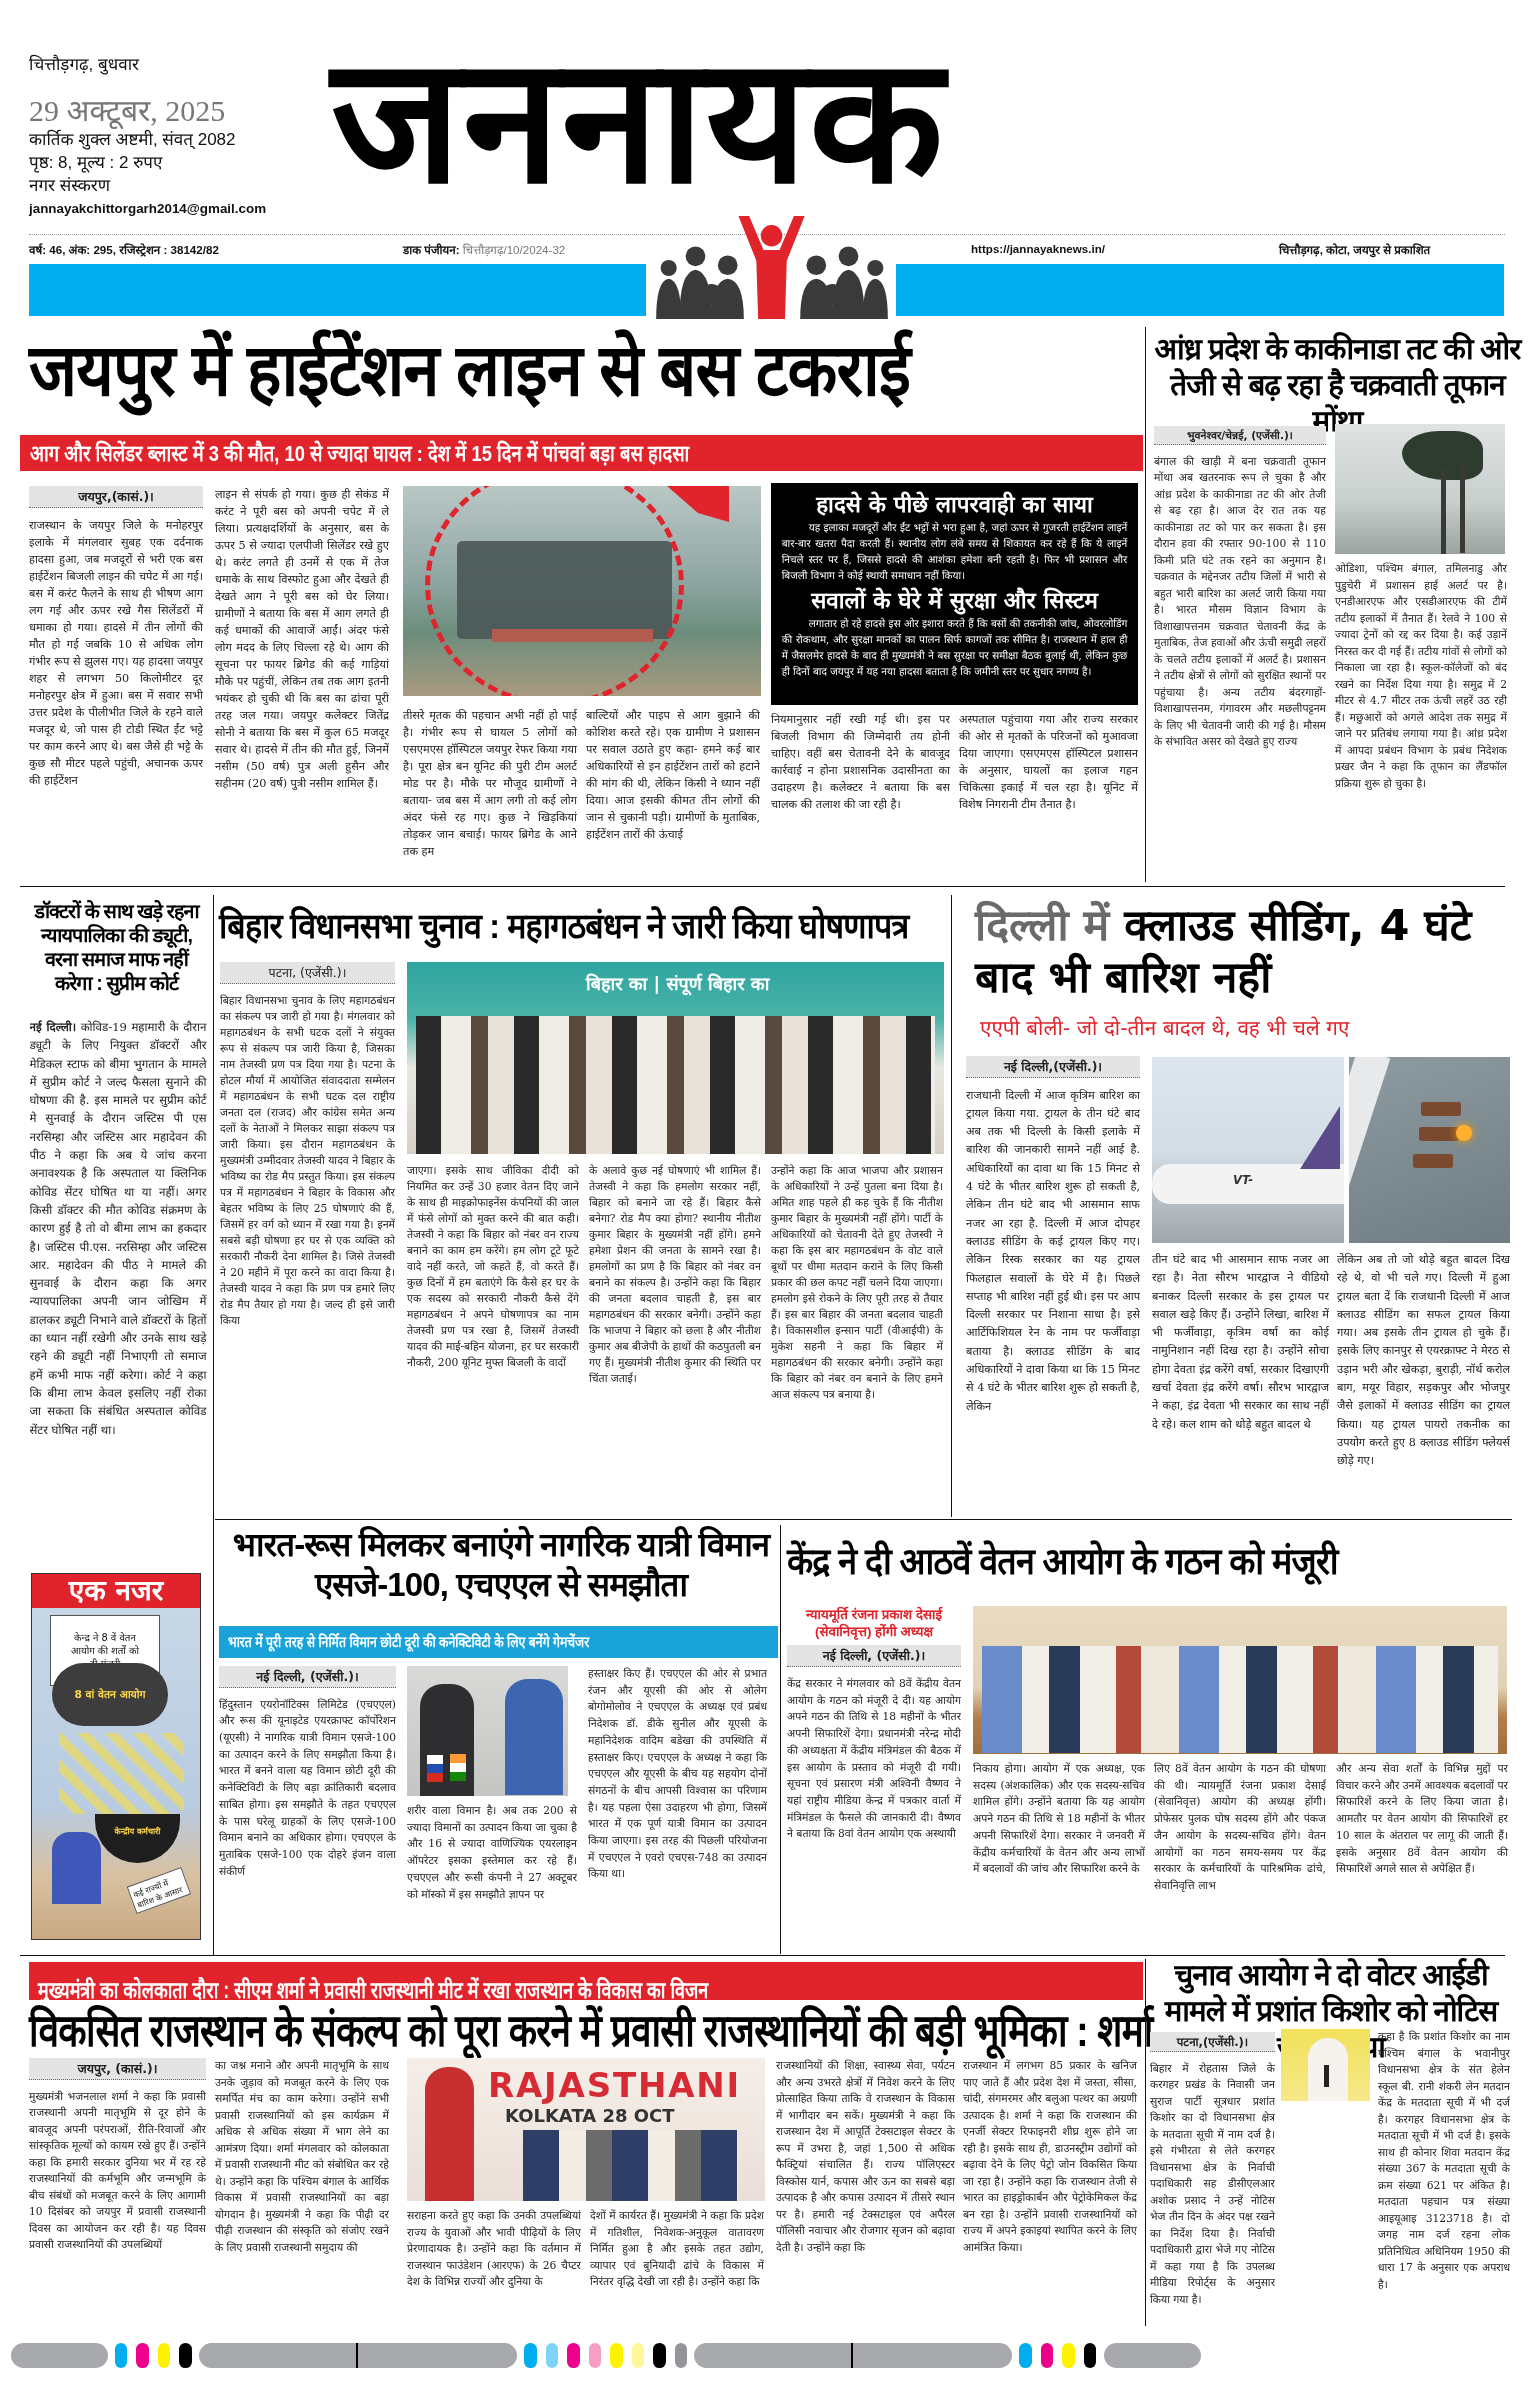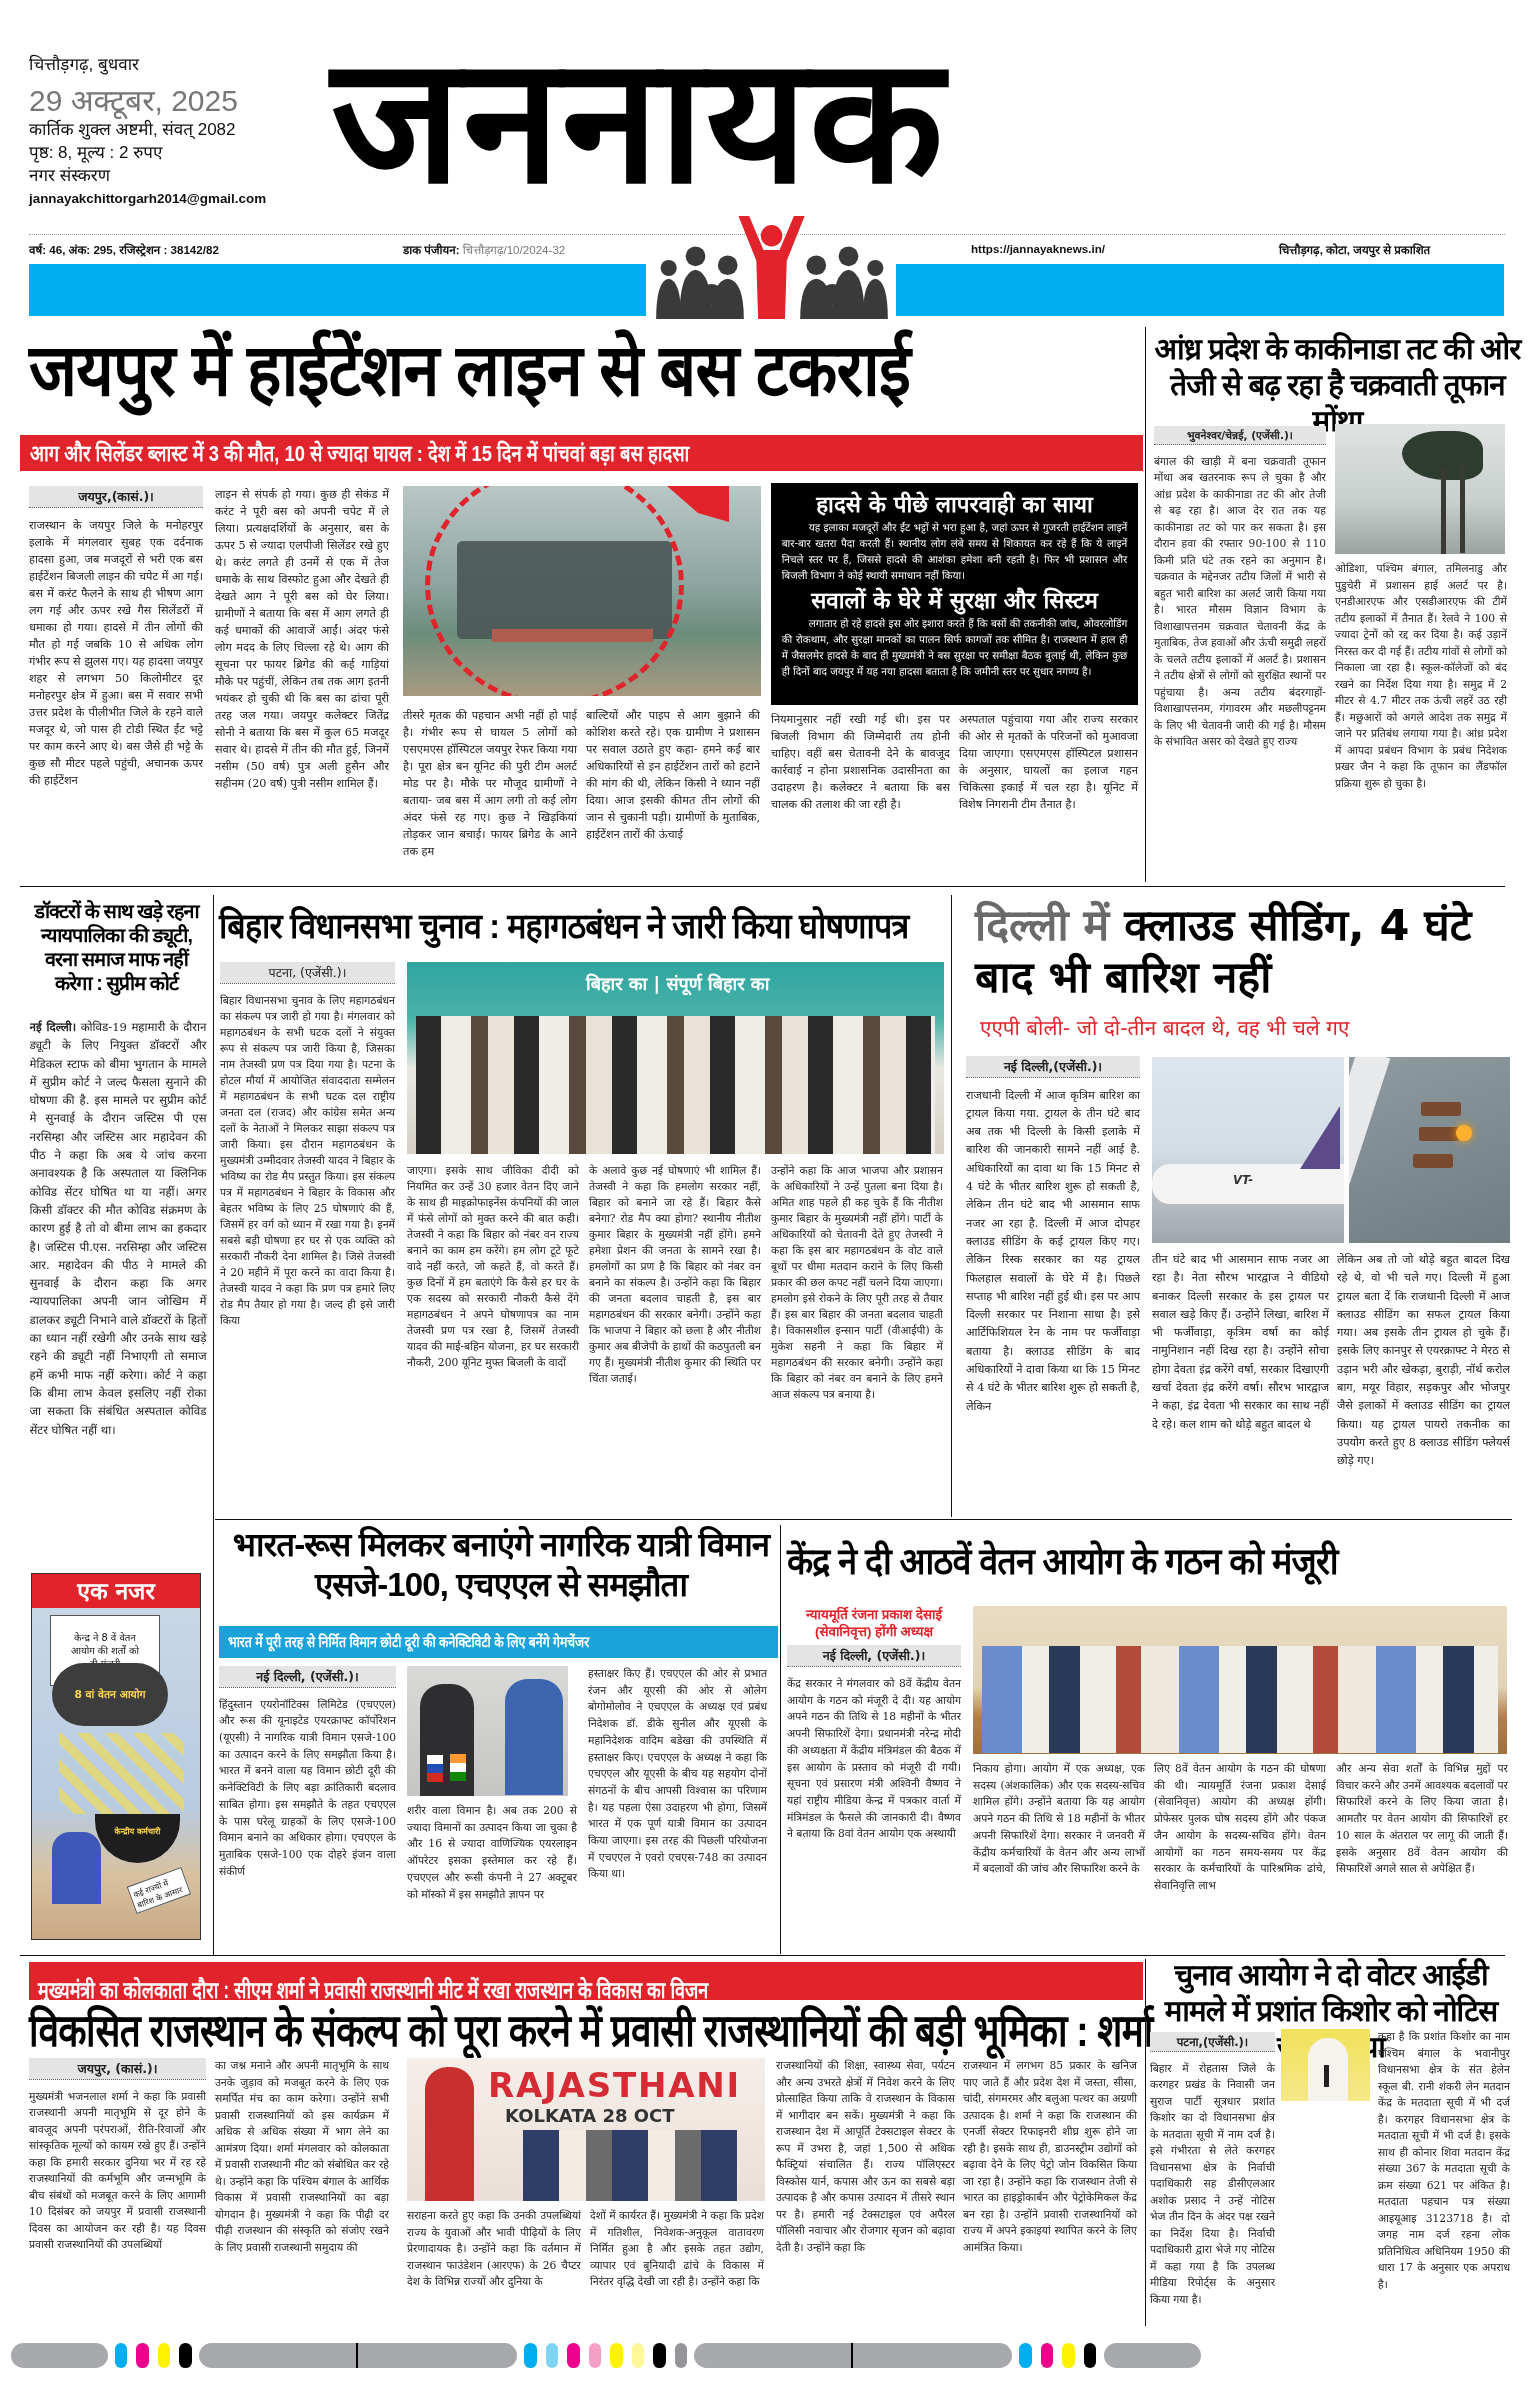--- a/index.html
+++ b/index.html
@@ -16,21 +16,21 @@
 .colsep{border-left:1.3px solid #111}
 .reg{display:inline-block;height:25px;border-radius:12.5px;vertical-align:middle}
 .ovl{display:inline-block;width:12.5px;height:25px;border-radius:6.3px;margin:0 1.8px;vertical-align:middle}
 </style>
 </head>
 <body>
 
 <div class="abs" style="left:0;top:0;width:1532px;height:322px">
   <div class="abs" style="left:29px;top:52px;width:250px">
     <div style="font-size:17px;color:#111;font-family:'Liberation Sans',sans-serif">चित्तौड़गढ़, बुधवार</div>
-    <div style="font-size:30px;color:#777;line-height:36px;margin-top:8px;font-family:Liberation Sans, sans-serif">29 अक्टूबर, 2025</div>
+    <div style="font-size:30px;color:#777;line-height:36px;margin-top:18px;font-family:Liberation Serif, serif">29 अक्टूबर, 2025</div>
     <div style="font-size:17px;line-height:21.5px;font-family:'Liberation Sans',sans-serif">कार्तिक शुक्ल अष्टमी, संवत् 2082</div>
     <div style="font-size:17px;line-height:23px;font-family:'Liberation Sans',sans-serif">पृष्ठ: 8, मूल्य : 2 रुपए</div>
     <div style="font-size:17px;line-height:23px;font-family:'Liberation Sans',sans-serif">नगर संस्करण</div>
     <div style="font-size:13.4px;font-weight:bold;line-height:23px;font-family:'Liberation Sans',sans-serif">jannayakchittorgarh2014@gmail.com</div>
   </div>
   <div class="abs" style="left:331px;top:18px;width:823px;height:206px;font-size:175px;font-weight:900;line-height:206px;color:#000;letter-spacing:1.8px;text-align:left;font-family:'DejaVu Sans',sans-serif">जननायक</div>
 
   <div class="abs dotline" style="left:29px;top:234px;width:1476px"></div>
 
   <div class="abs" style="left:29px;top:242px;font-size:11.6px;font-weight:bold;font-family:'Liberation Sans',sans-serif">वर्ष: 46, अंक: 295, रजिस्ट्रेशन : 38142/82</div>
@@ -156,21 +156,21 @@
   <div class="abs" style="left:70px;top:70px;width:40px;height:14.3px;background:#7a4a30;border-radius:2.7px"></div>
   <div class="abs" style="left:107px;top:68px;width:16px;height:16px;background:#ffb030;border-radius:50%;box-shadow:0 0 9px #ffa000"></div>
   <div class="abs" style="left:64px;top:97px;width:40px;height:14.3px;background:#7a4a30;border-radius:2.7px"></div>
 </div>
 <div class="abs body-text" style="left:1152px;top:1251px;width:177px;height:264px;overflow:hidden;font-size:11.2px;line-height:18.3px">तीन घंटे बाद भी आसमान साफ नजर आ रहा है। नेता सौरभ भारद्वाज ने वीडियो बनाकर दिल्ली सरकार के इस ट्रायल पर सवाल खड़े किए हैं। उन्होंने लिखा, बारिश में भी फर्जीवाड़ा, कृत्रिम वर्षा का कोई नामुनिशान नहीं दिख रहा है। उन्होंने सोचा होगा देवता इंद्र करेंगे वर्षा, सरकार दिखाएगी खर्चा देवता इंद्र करेंगे वर्षा। सौरभ भारद्वाज ने कहा, इंद्र देवता भी सरकार का साथ नहीं दे रहे। कल शाम को थोड़े बहुत बादल थे</div>
 <div class="abs body-text" style="left:1337px;top:1251px;width:173px;height:264px;overflow:hidden;font-size:11.2px;line-height:18.3px">लेकिन अब तो जो थोड़े बहुत बादल दिख रहे थे, वो भी चले गए। दिल्ली में हुआ ट्रायल बता दें कि राजधानी दिल्ली में आज क्लाउड सीडिंग का सफल ट्रायल किया गया। अब इसके तीन ट्रायल हो चुके हैं। इसके लिए कानपुर से एयरक्राफ्ट ने मेरठ से उड़ान भरी और खेकड़ा, बुराड़ी, नॉर्थ करोल बाग, मयूर विहार, सड़कपुर और भोजपुर जैसे इलाकों में क्लाउड सीडिंग का ट्रायल किया। यह ट्रायल पायरो तकनीक का उपयोग करते हुए 8 क्लाउड सीडिंग फ्लेयर्स छोड़े गए।</div>
 
 <div class="abs" style="left:215px;top:1519px;width:1297px;border-top:1.8px solid #111"></div>
 
 <div class="abs" style="left:31px;top:1573px;width:170px;height:367px;border:0.9px solid #333;overflow:hidden">
-  <div class="redbar" style="height:34px;font-size:23px;text-align:center;line-height:34px">एक नजर</div>
+  <div class="redbar" style="height:34px;font-size:28px;text-align:center;line-height:34px">एक नजर</div>
   <div style="position:relative;height:333px;background:linear-gradient(180deg,#c7d7e6 0%,#b8cbe0 60%,#d8c1a1 80%,#c8a882 100%)">
     <div class="abs" style="left:18px;top:7.2px;width:110px;background:#fff;font-size:9.8px;text-align:center;padding:15px;border:0.9px solid #555;line-height:13px">केन्द्र ने 8 वें वेतन आयोग की शर्तों को दी मंजूरी</div>
     <div class="abs" style="left:19.7px;top:55px;width:116px;height:63px;background:#3d3d3d;border-radius:36px"></div>
     <div class="abs" style="left:29px;top:79px;width:98px;color:#ffd84a;font-size:10.7px;font-weight:bold;text-align:center">8 वां वेतन आयोग</div>
     <div class="abs" style="left:27px;top:125px;width:125px;height:81px;background:repeating-linear-gradient(45deg,transparent 0 10.7px,#e8d96a 10.7px 19.7px);opacity:.8"></div>
     <div class="abs" style="left:63px;top:206px;width:85px;height:49px;background:#1e1e1e;border-radius:0 0 54px 54px"></div>
     <div class="abs" style="left:72px;top:217px;width:67px;color:#ffd84a;font-size:8px;text-align:center;font-weight:bold">केन्द्रीय कर्मचारी</div>
     <div class="abs" style="left:19.7px;top:224px;width:49px;height:72px;background:#3f57b8;border-radius:18px 18px 0 0"></div>
     <div class="abs" style="left:98px;top:268px;width:58px;background:#fff;font-size:8px;padding:2.7px;transform:rotate(-20deg);border:0.9px solid #555">कई राज्यों में बारिश के आसार</div>
   </div>

